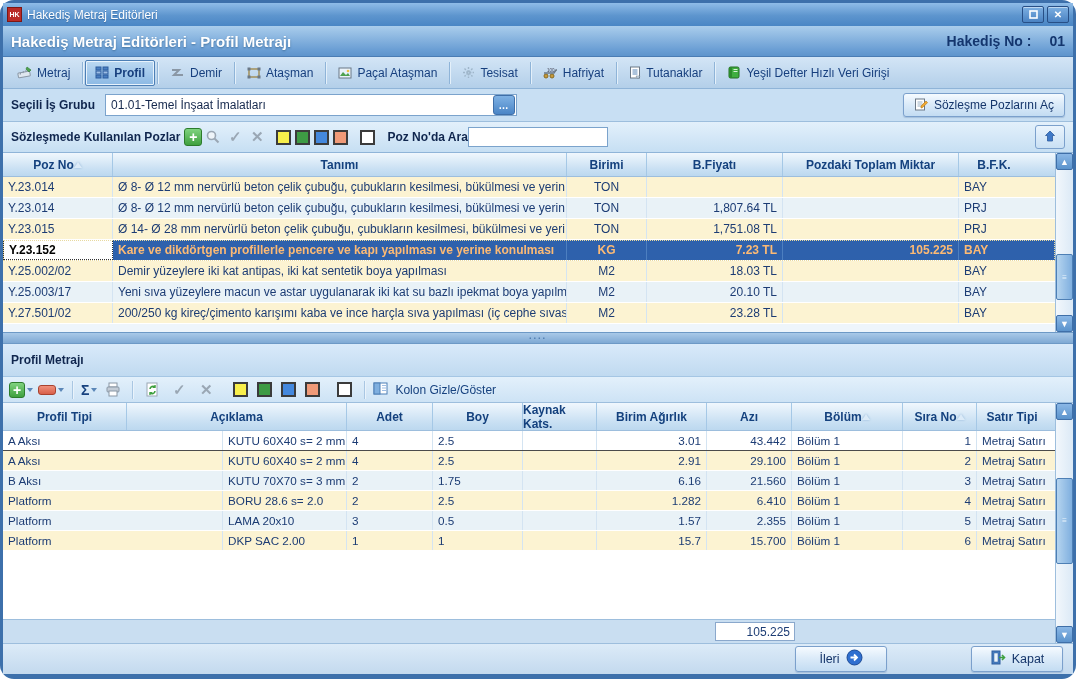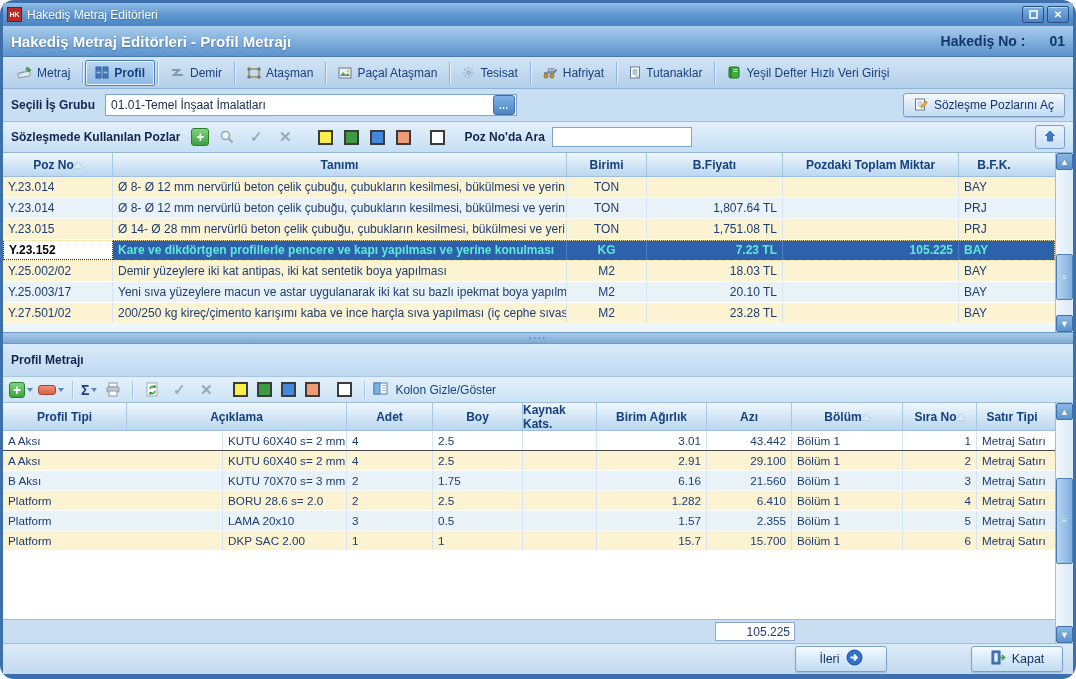--- a/index.html
+++ b/index.html
@@ -13,40 +13,40 @@
   .titlebar { height:23px; background:linear-gradient(#8fbce8,#5d95ce 55%,#4a86c5); display:flex; align-items:center; padding:0 4px; gap:5px; }
   .app-icon { width:15px; height:15px; background:#b92b27; border:1px solid #7e1714; color:#fff; font-size:7px; font-weight:bold; display:flex; align-items:center; justify-content:center; }
   .title-text { color:#fff; font-size:12px; text-shadow:0 1px 1px #3a6ea5; flex:1; }
   .win-btns { display:flex; gap:3px; }
   .win-btn { width:22px; height:17px; border:1px solid #274f86; border-radius:2px; background:linear-gradient(#7db0e2,#4a82c2); display:flex; align-items:center; justify-content:center; color:#fff; font-size:10px; font-weight:bold; box-shadow:inset 0 1px 0 rgba(255,255,255,.5); }
 
   
   .header { height:31px; background:linear-gradient(#aacdec,#6a9ed4 80%,#5e94cc); border-bottom:1px solid #4a7cb4; display:flex; align-items:center; padding:0 8px; }
   .header-title { color:#fff; font-size:15px; font-weight:bold; text-shadow:0 1px 2px #44739f; flex:1; }
   .hak-no { color:#14366e; font-size:14px; font-weight:bold; }
-  .hak-no .v { margin-left:24px; }
+  .hak-no .v { margin-left:18px; }
 
   
   .tabbar { height:32px; background:linear-gradient(#d3e5f6,#b3cfe9); border-bottom:1px solid #8fb4d8; display:flex; align-items:center; padding:0 4px; }
   .tab { height:26px; display:flex; align-items:center; gap:5px; padding:0 9px; color:#173f7e; cursor:default; border:1px solid transparent; border-radius:2px; white-space:nowrap; }
   .tab.selected { background:linear-gradient(#bcd9f2,#8cb9e4); border:1px solid #4d7fb5; box-shadow:inset 0 0 0 1px #e8f3fc; font-weight:bold; }
   .tab-sep { width:1px; height:22px; background:#8fb4d8; box-shadow:1px 0 0 #e4f0fa; margin:0 2px; }
   .tab svg, .tbtn svg { display:block; }
 
   
   .wg-row { height:33px; background:#c8dff3; border-bottom:1px solid #9dbedd; display:flex; align-items:center; padding:0 8px; gap:10px; }
   .wg-label { font-weight:bold; color:#10264e; }
   .wg-field { width:412px; height:22px; background:#fff; border:1px solid #7ba3cc; display:flex; align-items:center; }
   .wg-field .txt { flex:1; padding:0 5px; color:#16294d; }
   .ellipsis-btn { width:22px; height:20px; margin-right:1px; border:1px solid #3f6fa8; border-radius:3px; background:linear-gradient(#7fb2e4,#4a85c6); color:#fff; font-weight:bold; font-size:10px; display:flex; align-items:center; justify-content:center; letter-spacing:1px; }
   .spacer { flex:1; }
   .btn { height:24px; border:1px solid #7ba0cc; border-radius:3px; background:linear-gradient(#f6fbff,#dcebf9 45%,#c3dcf2); color:#16366b; display:flex; align-items:center; gap:6px; padding:0 10px; box-shadow:0 1px 1px rgba(60,100,150,.25); }
 
   
-  .pozbar { height:31px; background:linear-gradient(#e3f0fb,#c6dff3); border-bottom:1px solid #8fb4d8; display:flex; align-items:center; padding:0 8px; gap:7px; }
+  .pozbar { height:31px; background:linear-gradient(#e3f0fb,#c6dff3); border-bottom:1px solid #8fb4d8; display:flex; align-items:center; padding:0 8px; }
   .pozbar-title { font-weight:bold; color:#10264e; margin-right:4px; }
   .tbtn { width:22px; height:22px; display:flex; align-items:center; justify-content:center; border-radius:2px; }
   .plus-btn { width:18px; height:18px; background:linear-gradient(#7fd37f,#3fa03f); border:1px solid #2c7c2c; border-radius:3px; color:#fff; font-weight:bold; font-size:14px; line-height:1; display:flex; align-items:center; justify-content:center; }
   .gray-glyph { color:#9aa7b4; font-size:15px; font-weight:bold; }
   .swatch { width:15px; height:15px; border:2px solid #3b3b3b; margin-right:4px; }
   .search-label { font-weight:bold; color:#10264e; margin-left:8px; }
   .search-input { width:140px; height:20px; border:1px solid #7ba3cc; background:#fff; padding:0 4px; font-family:"Liberation Sans",sans-serif; font-size:12px; color:#16294d; }
   .up-btn { margin-left:auto; width:30px; height:24px; border:1px solid #7ba0cc; border-radius:3px; background:linear-gradient(#eaf4fd,#c9e0f4); display:flex; align-items:center; justify-content:center; }
 
   
@@ -60,21 +60,21 @@
   .cream { background:#fcf3d2; }
   .blue  { background:#e9f2f7; }
   .whiterow { background:#ffffff; border-bottom:1px solid #4b4b4b; }
   .sort { width:0; height:0; border-left:4px solid transparent; border-right:4px solid transparent; border-bottom:6px solid #dcebf8; filter:drop-shadow(0 0 1px #8fb4d8); }
 
   
   .t1 .trow { height:21px; }
   .t1 .thead { height:24px; }
   .t1c1{width:110px;} .t1c2{width:454px;} .t1c3{width:80px;} .t1c4{width:136px;} .t1c5{width:176px;} .t1c6{width:70px; border-right:none;}
   .selrow { background:#2e61ac !important; color:#fff; font-weight:bold; outline:1px dotted #e8d9a0; outline-offset:-1px; }
-  .selrow .c { color:#5eead4; border-right-color:#4d7fc0; }
+  .selrow .c { color:#fdba74; border-right-color:#4d7fc0; }
   .selrow .pozcell { background:#fff; color:#000; border:1px dotted #333; }
 
   
   .t2 .trow { height:20px; font-size:11.7px; }
   .t2 .thead { height:28px; }
   .p1{width:220px;} .p2{width:124px;} .p3{width:86px;} .p4{width:90px;} .p5{width:74px;} .p6{width:110px;} .p7{width:85px;} .p8{width:111px;} .p9{width:74px;} .p10{width:70px; border-right:none;text-align:right;}
   .t2empty { height:68px; background:#fff; }
 
   
   .vscroll { position:absolute; right:0; top:0; bottom:0; width:18px; background:linear-gradient(to right,#f2f7fc,#dbe9f6); border-left:1px solid #9dbedd; display:flex; flex-direction:column; }

